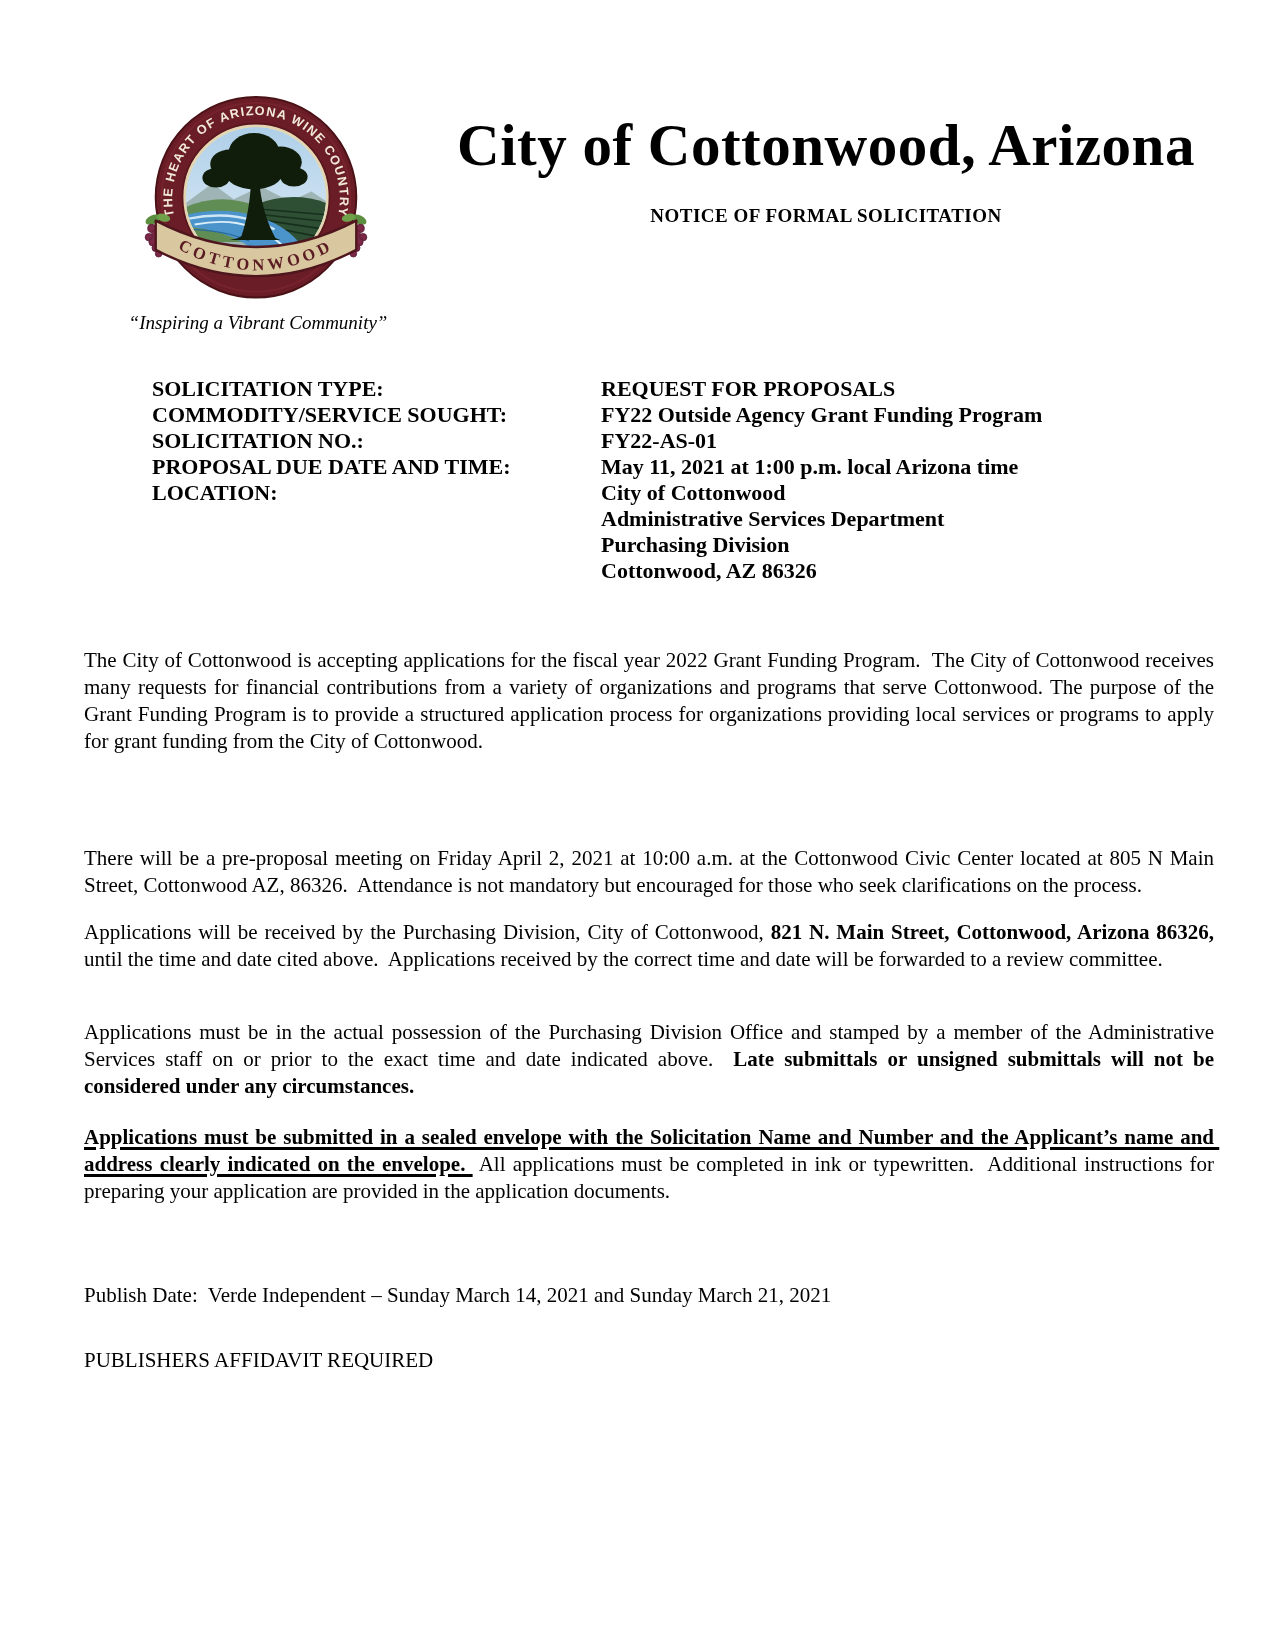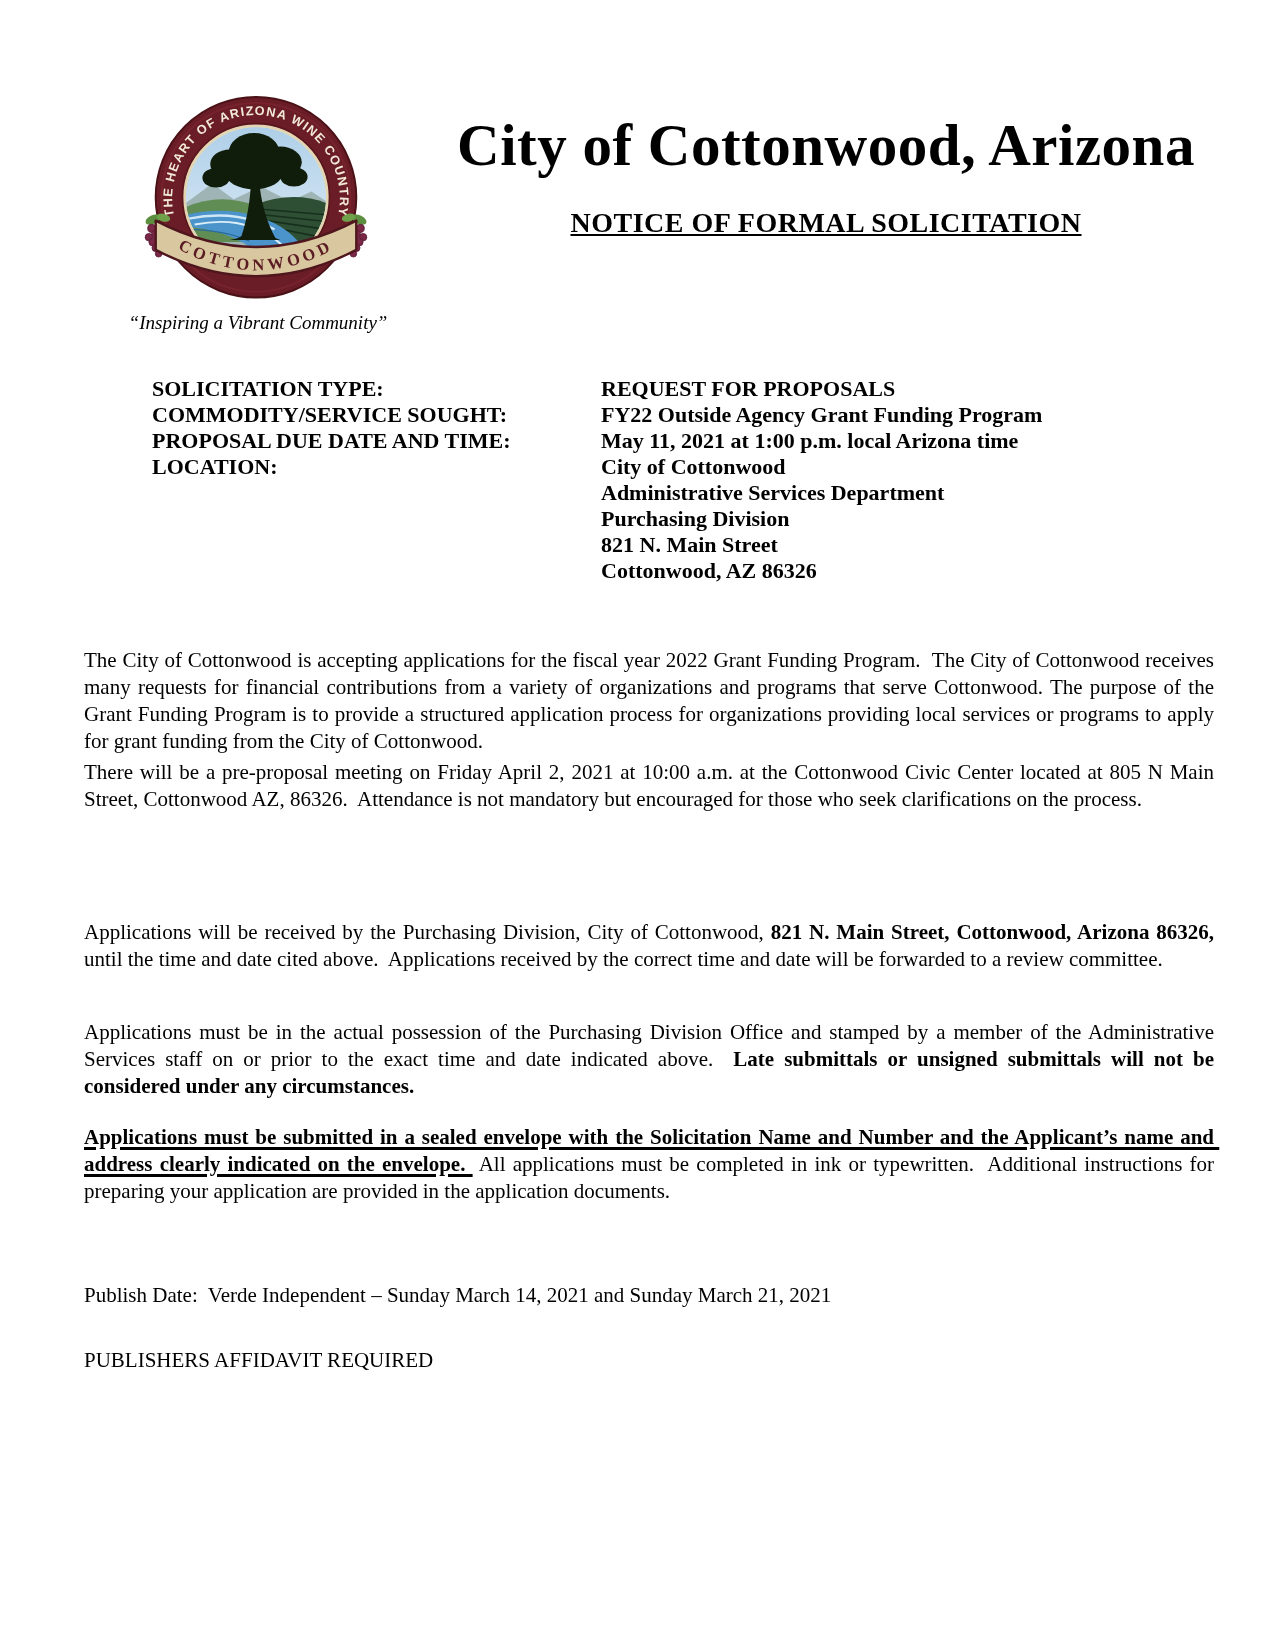--- a/index.html
+++ b/index.html
@@ -14,21 +14,21 @@
   }
   
   .logo-svg{position:absolute;left:142px;top:94px;width:228px;height:224px;}
   .tagline{
     position:absolute;left:104px;top:312px;width:308px;
     text-align:center;font-style:italic;font-size:19px;line-height:22px;font-family:Liberation Serif, serif;
   }
   
   .header{position:absolute;left:420px;top:118px;width:812px;text-align:center;}
   .header h1{margin:0;font-size:59px;line-height:54px;font-weight:bold;letter-spacing:0.5px;}
-  .header h2{margin:35px 0 0 0;font-size:28px;line-height:32px;font-weight:bold;letter-spacing:0.5px;text-decoration:underline;}
+  .header h2{margin:28px 0 0 0;font-size:19px;line-height:32px;font-weight:bold;letter-spacing:0.5px;}
   
   .details{position:absolute;left:152px;top:376px;font-weight:bold;font-size:22px;}
   .details .row{height:26px;line-height:26px;white-space:nowrap;}
   .details .lbl{display:inline-block;width:449px;}
   
   .par{
     position:absolute;left:72px;width:1130px;margin:12px;
     font-size:21px;line-height:27px;text-align:justify;
     white-space:pre-wrap;
   }
@@ -133,42 +133,42 @@
   </div>
 
   <div class="details">
     <div class="row">
       <span class="lbl">SOLICITATION TYPE:</span><span class="val">REQUEST FOR PROPOSALS</span>
     </div>
     <div class="row">
       <span class="lbl">COMMODITY/SERVICE SOUGHT:</span><span class="val">FY22 Outside Agency Grant Funding Program</span>
     </div>
     <div class="row">
+      <span class="lbl">SOLICITATION NO.:</span><span class="val">FY22-AS-01</span>
+    </div>
+    <div class="row">
       <span class="lbl">PROPOSAL DUE DATE AND TIME:</span><span class="val">May 11, 2021 at 1:00 p.m. local Arizona time</span>
     </div>
     <div class="row">
       <span class="lbl">LOCATION:</span><span class="val">City of Cottonwood</span>
     </div>
     <div class="row">
       <span class="lbl"></span><span class="val">Administrative Services Department</span>
     </div>
     <div class="row">
       <span class="lbl"></span><span class="val">Purchasing Division</span>
     </div>
     <div class="row">
-      <span class="lbl"></span><span class="val">821 N. Main Street</span>
-    </div>
-    <div class="row">
       <span class="lbl"></span><span class="val">Cottonwood, AZ 86326</span>
     </div>
   </div>
 
   <p class="par" style="top:635px">The City of Cottonwood is accepting applications for the fiscal year 2022 Grant Funding Program.  The City of Cottonwood receives many requests for financial contributions from a variety of organizations and programs that serve Cottonwood. The purpose of the Grant Funding Program is to provide a structured application process for organizations providing local services or programs to apply for grant funding from the City of Cottonwood.</p>
 
-  <p class="par" style="top:747px">There will be a pre-proposal meeting on Friday April 2, 2021 at 10:00 a.m. at the Cottonwood Civic Center located at 805 N Main Street, Cottonwood AZ, 86326.  Attendance is not mandatory but encouraged for those who seek clarifications on the process.</p>
+  <p class="par" style="top:833px">There will be a pre-proposal meeting on Friday April 2, 2021 at 10:00 a.m. at the Cottonwood Civic Center located at 805 N Main Street, Cottonwood AZ, 86326.  Attendance is not mandatory but encouraged for those who seek clarifications on the process.</p>
 
   <p class="par" style="top:907px"><span>Applications will be received by the Purchasing Division, City of Cottonwood, </span><span class="b">821 N. Main Street, Cottonwood, Arizona 86326,</span><span> until the time and date cited above.  Applications received by the correct time and date will be forwarded to a review committee.</span></p>
 
   <p class="par" style="top:1007px"><span>Applications must be in the actual possession of the Purchasing Division Office and stamped by a member of the Administrative Services staff on or prior to the exact time and date indicated above.  </span><span class="b">Late submittals or unsigned submittals will not be considered under any circumstances.</span></p>
 
   <p class="par" style="top:1112px"><span class="bu">Applications must be submitted in a sealed envelope with the Solicitation Name and Number and the Applicant’s name and address clearly indicated on the envelope. </span><span> All applications must be completed in ink or typewritten.  Additional instructions for preparing your application are provided in the application documents.</span></p>
 
   <p class="line" style="top:1270px">Publish Date:  Verde Independent – Sunday March 14, 2021 and Sunday March 21, 2021</p>
   <p class="line" style="top:1335px">PUBLISHERS AFFIDAVIT REQUIRED</p>
 

